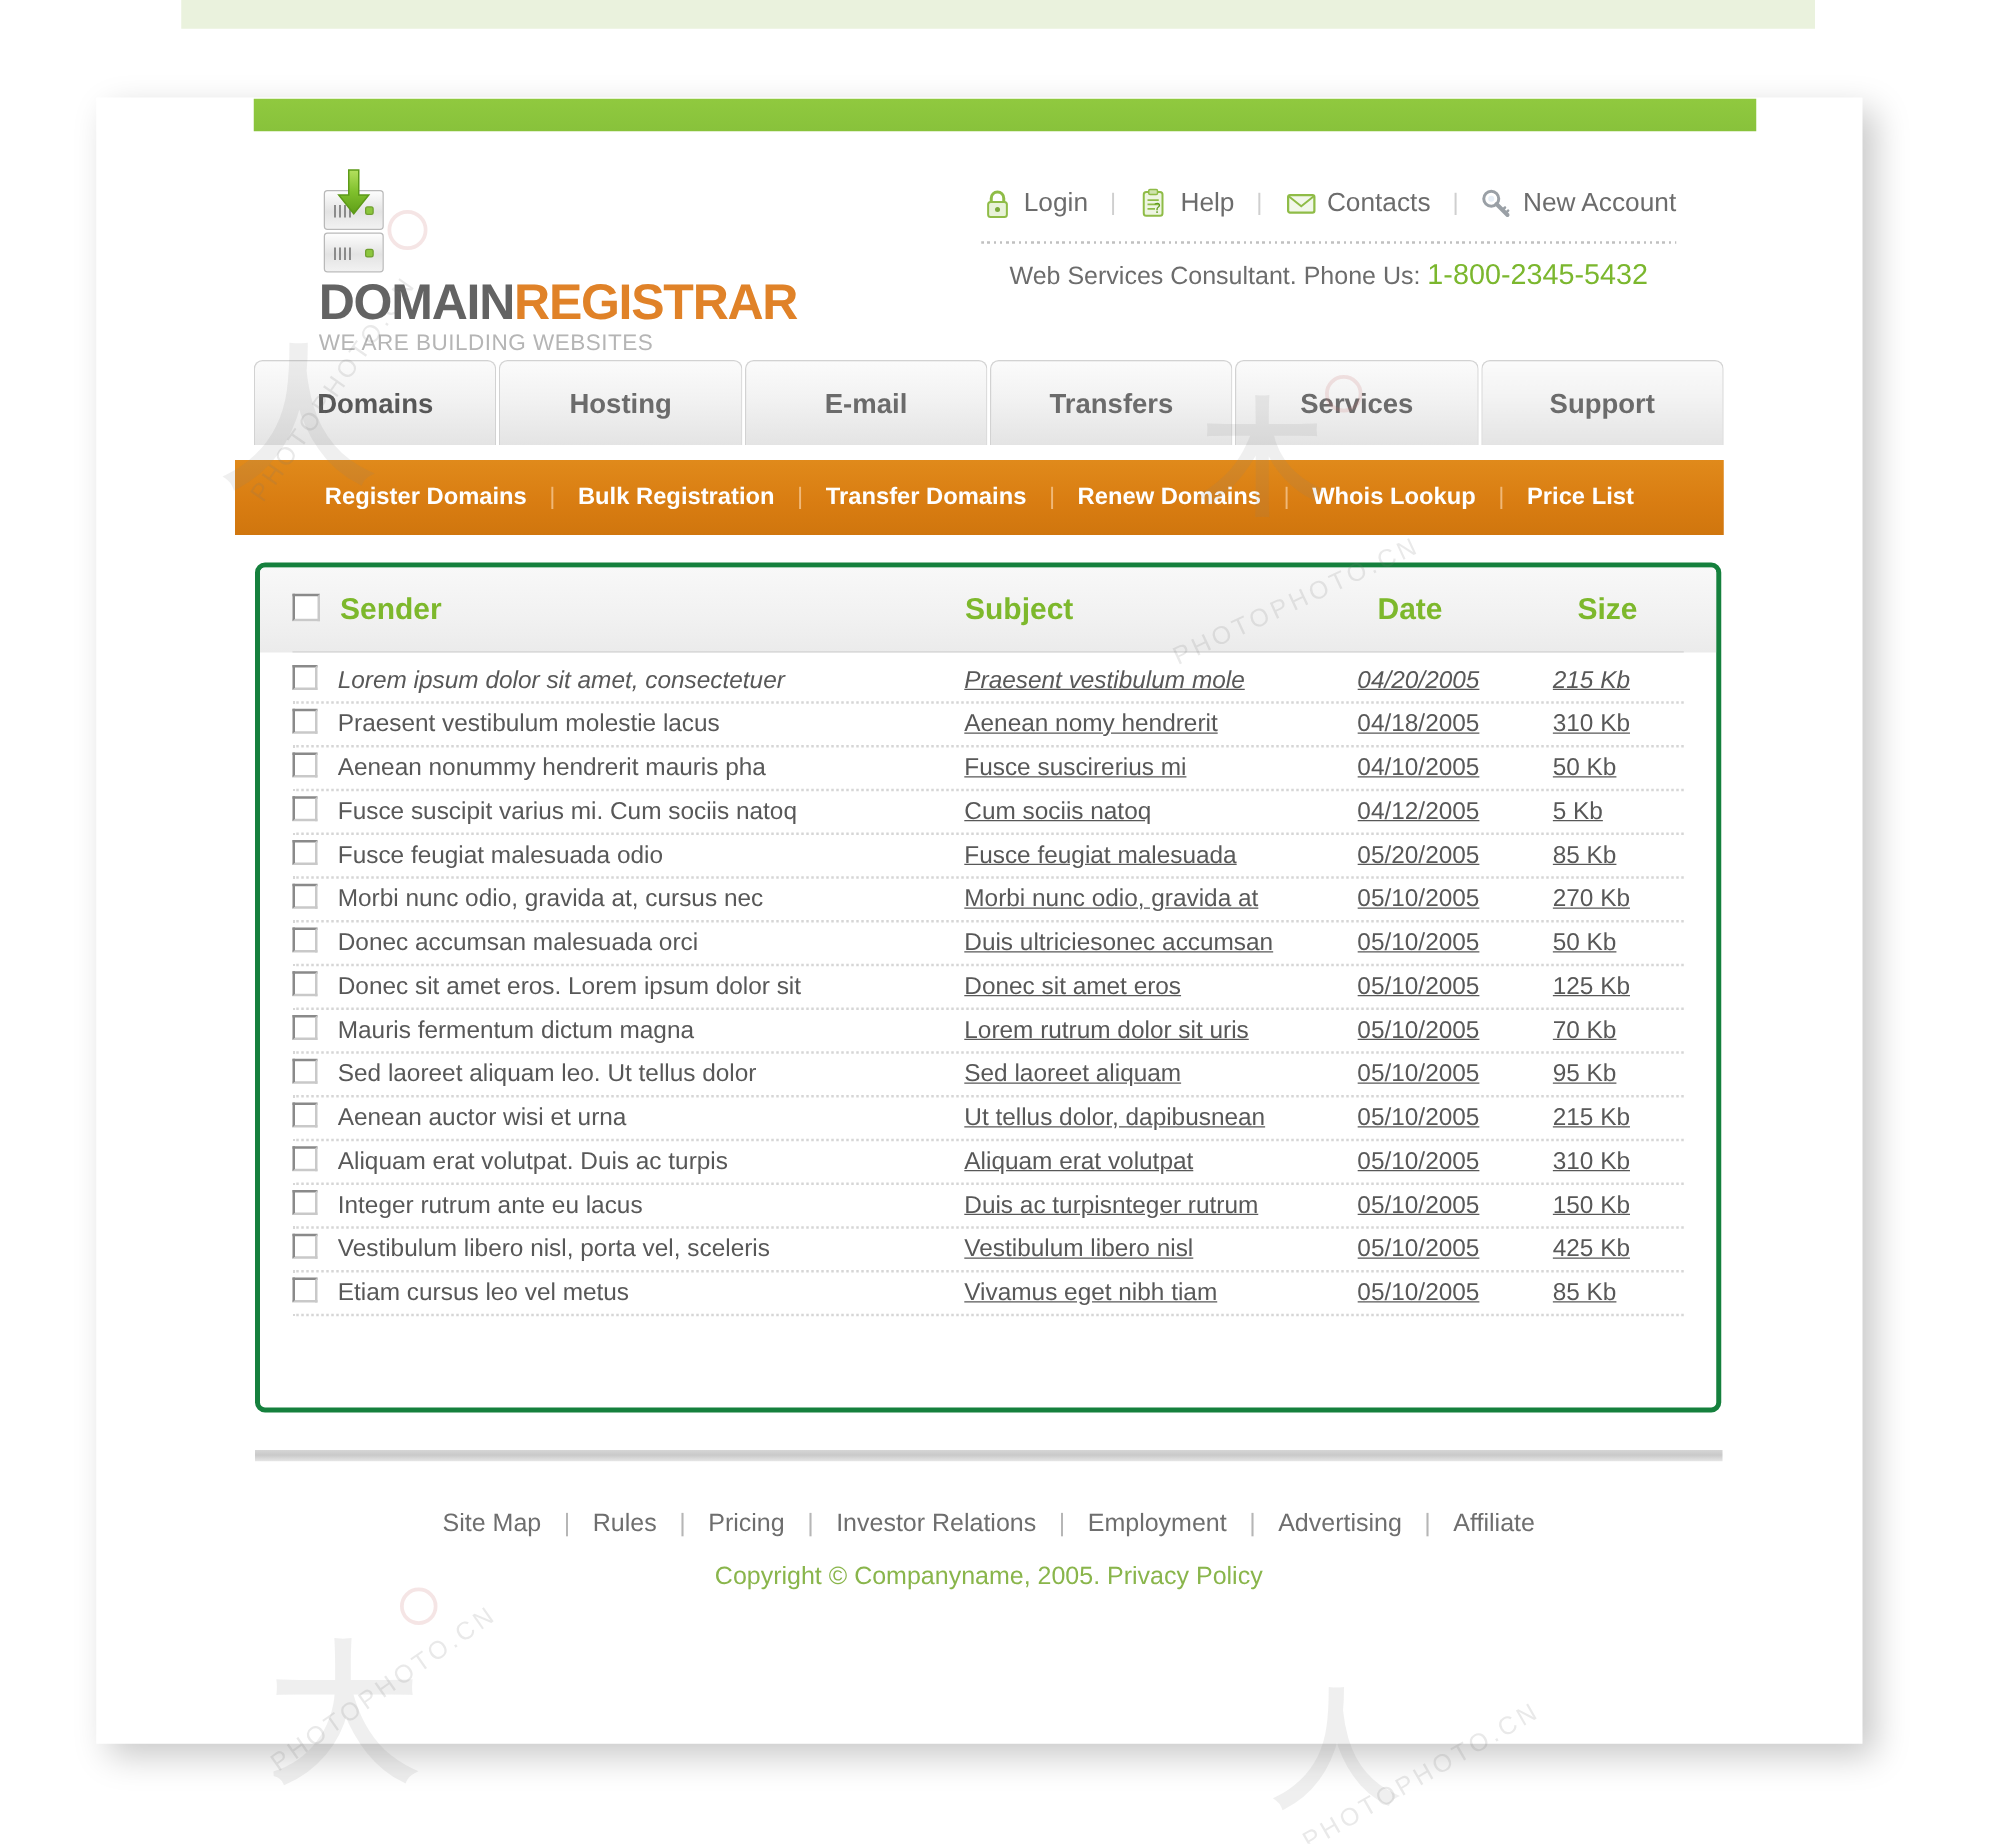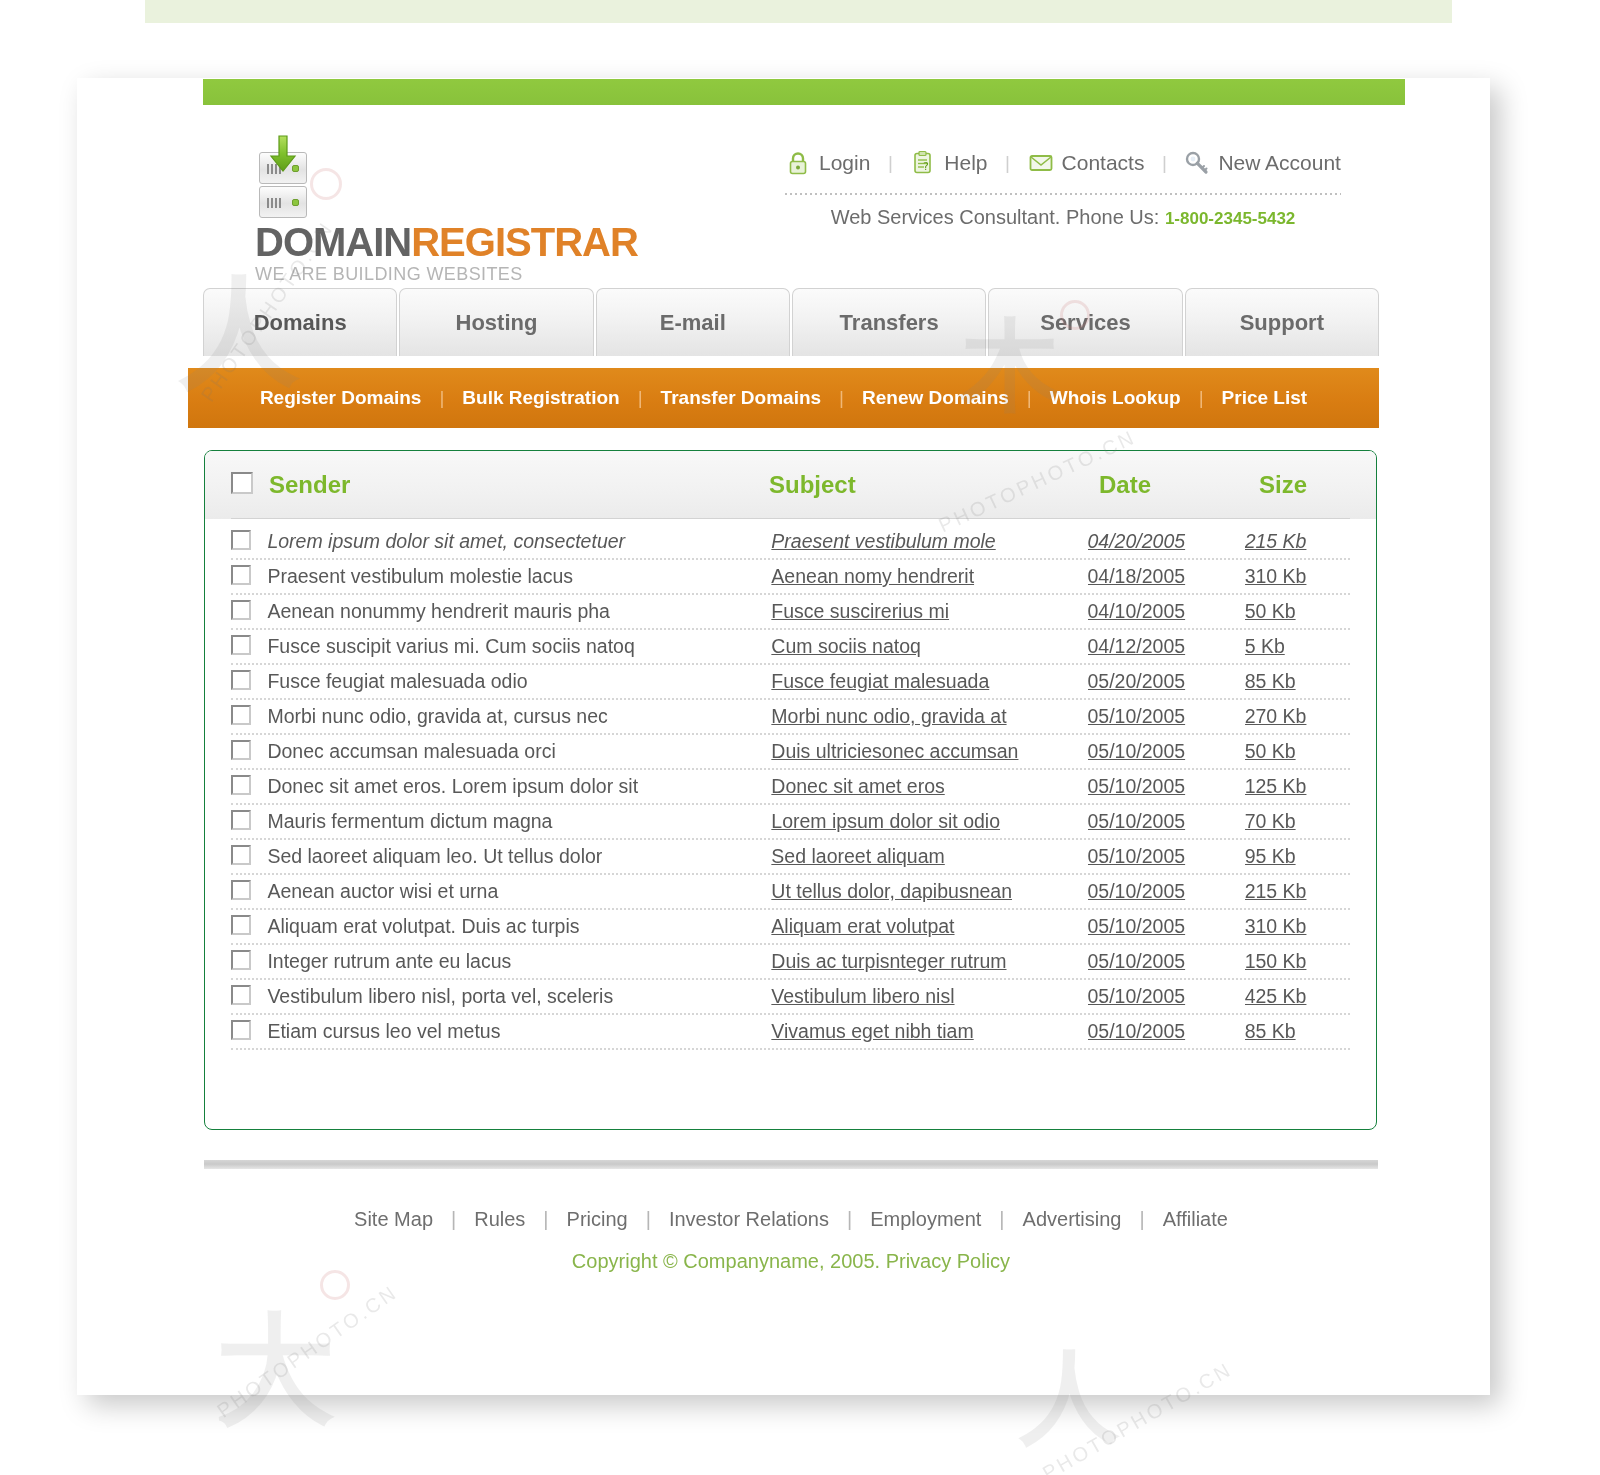--- a/index.html
+++ b/index.html
@@ -158,22 +158,22 @@
     left: 785px;
     top: 206px;
     width: 556px;
     text-align: center;
     font-size: 20px;
     color: #6c6c6c;
     white-space: nowrap;
   }
   #phone-line .phone-num {
     color: #7bb72e;
-    font-weight: bold;
-    font-size: 17px;
+    font-weight: normal;
+    font-size: 23px;
   }
 
   
   #tabs {
     position: absolute;
     left: 203px;
     top: 288px;
     width: 1176px;
     height: 68px;
     display: flex;
@@ -223,21 +223,21 @@
     font-size: 19px;
   }
 
   
   #panel {
     position: absolute;
     left: 204px;
     top: 450px;
     width: 1173px;
     height: 680px;
-    border: 1px solid #15803d;
+    border: 4px solid #15803d;
     border-radius: 8px;
     background: #ffffff;
     box-sizing: border-box;
     overflow: hidden;
   }
   #panel-head {
     height: 68px;
     background: linear-gradient(to bottom, #f8f8f8 0%, #f1f1f1 60%, #ebebeb 100%);
     display: flex;
     align-items: center;
@@ -559,21 +559,21 @@
       <div class="row">
         <div class="col-check"><span class="chk"></span></div>
         <div class="col-sender cell">Donec sit amet eros. Lorem ipsum dolor sit</div>
         <div class="col-subject cell link">Donec sit amet eros</div>
         <div class="col-date cell link">05/10/2005</div>
         <div class="col-size cell link">125 Kb</div>
       </div>
       <div class="row">
         <div class="col-check"><span class="chk"></span></div>
         <div class="col-sender cell">Mauris fermentum dictum magna</div>
-        <div class="col-subject cell link">Lorem ipsum dolor sit odio</div>
+        <div class="col-subject cell link">Lorem rutrum dolor sit uris</div>
         <div class="col-date cell link">05/10/2005</div>
         <div class="col-size cell link">70 Kb</div>
       </div>
       <div class="row">
         <div class="col-check"><span class="chk"></span></div>
         <div class="col-sender cell">Sed laoreet aliquam leo. Ut tellus dolor</div>
         <div class="col-subject cell link">Sed laoreet aliquam</div>
         <div class="col-date cell link">05/10/2005</div>
         <div class="col-size cell link">95 Kb</div>
       </div>

